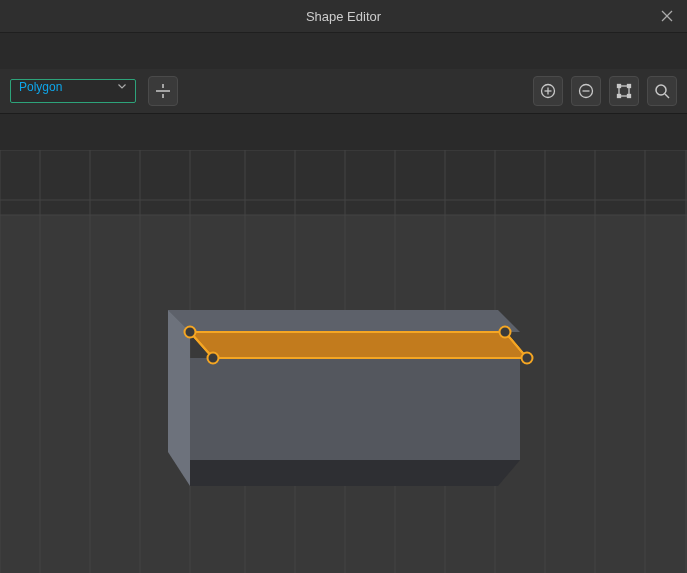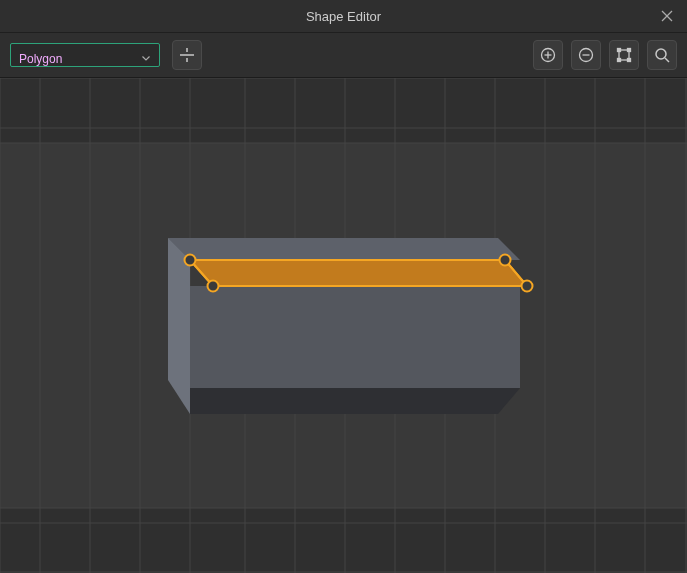--- a/index.html
+++ b/index.html
@@ -3,21 +3,21 @@
 <meta charset="utf-8">
 <style>
   * { box-sizing: border-box; margin: 0; padding: 0; }
   html, body {
     width: 687px; height: 573px;
     background: #2a2a2a;
     font-family: -apple-system, BlinkMacSystemFont, "Segoe UI", Arial, sans-serif;
     color: #cccccc;
     overflow: hidden;
   }
-  .window { width: 100%; height: 100%; display: flex; flex-direction: column; }
+  .window { width: 100%; height: 100%; display: flex; flex-direction: column; gap: 36px; }
 
   
   .titlebar {
     height: 33px;
     background: #2f2f2f;
     display: flex; align-items: center; justify-content: center;
     position: relative;
     border-bottom: 1px solid #1f1f1f;
   }
   .titlebar .title { font-size: 13px; color: #cccccc; }
@@ -31,28 +31,28 @@
   
   .toolbar {
     height: 45px;
     background: #2f2f2f;
     display: flex; align-items: center;
     padding: 0 10px;
     gap: 12px;
     border-bottom: 1px solid #1c1c1c;
   }
   .mode-select {
-    width: 150px; height: 24px;
+    width: 126px; height: 24px;
     background: #2a2a2a;
     border: 1px solid #2da37a;
     border-radius: 2px;
-    display: flex; align-items: flex-end; justify-content: space-between;
+    display: flex; align-items: flex-start; justify-content: space-between;
     padding: 0 8px;
     font-size: 12px;
-    color: #f0abfc;
+    color: #0ea5e9;
     cursor: pointer;
   }
   .mode-select .chev svg { stroke: #aaaaaa; }
 
   .toolbtn {
     width: 30px; height: 30px;
     background: #3a3a3a;
     border: 1px solid #4a4a4a;
     border-radius: 4px;
     display: flex; align-items: center; justify-content: center;

